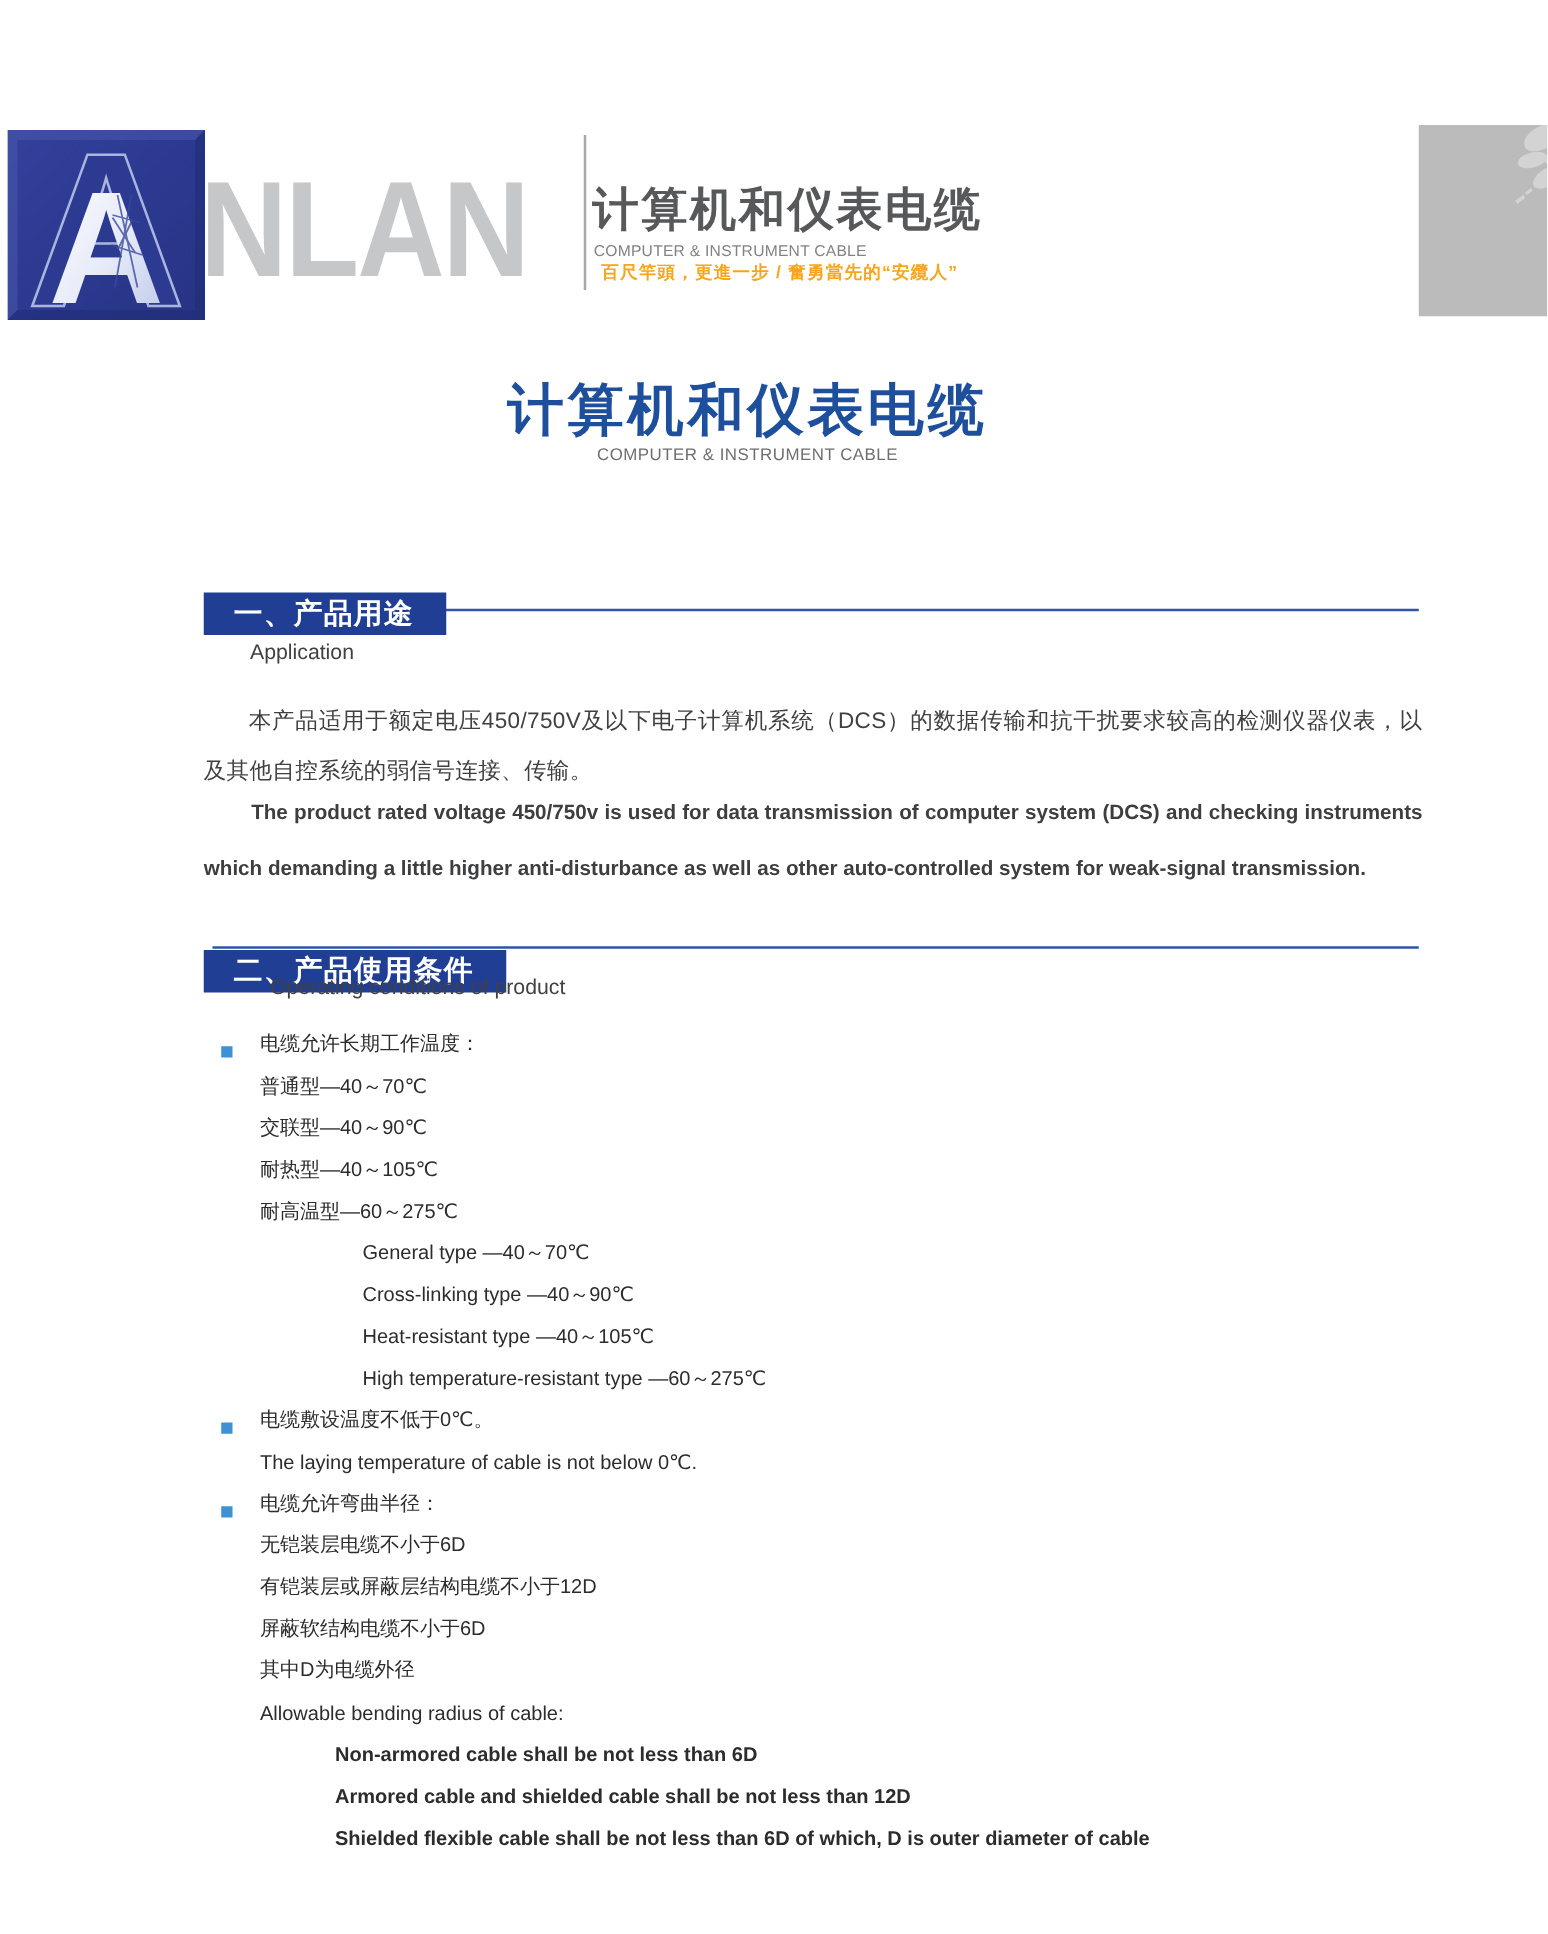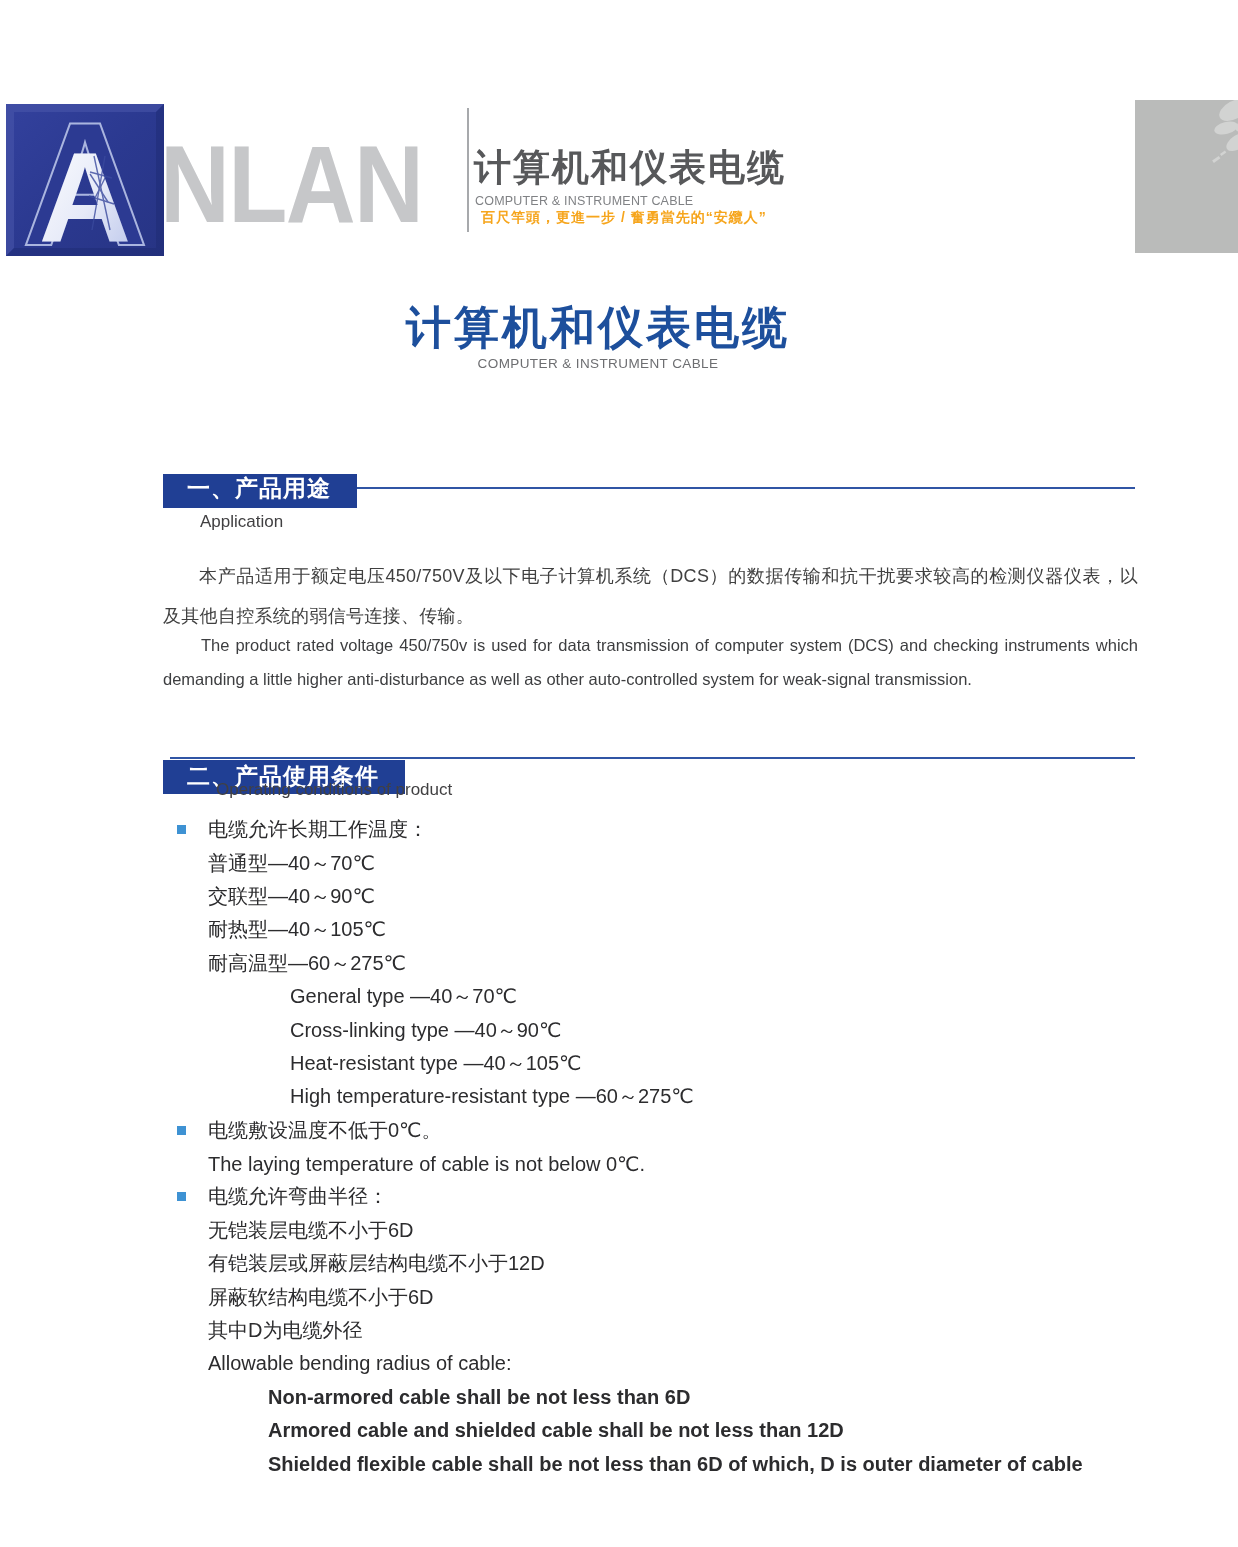--- a/index.html
+++ b/index.html
@@ -39,26 +39,26 @@
     position:absolute; left:163px; height:34px; background:#203f94; color:#ffffff;
     font-size:23px; font-weight:bold; line-height:33px; padding:0 26px 0 24px;
     letter-spacing:1px; white-space:nowrap;
   }
   .sec-sub { position:absolute; font-size:17px; color:#414042; }
   .para-zh {
     position:absolute; left:163px; width:975px; font-size:18px; line-height:40px;
     color:#404040; text-align:justify; text-indent:2em; letter-spacing:0.3px;
   }
   .para-en {
-    position:absolute; left:163px; width:975px; font-size:16.5px; line-height:34px;
-    color:#3d3e40; text-align:justify; text-indent:2.3em;
+    position:absolute; left:163px; width:975px; font-size:16.5px; line-height:45px;
+    color:#3d3e40; text-align:justify; text-indent:2.3em;font-weight:bold;
   }
   
   .cond-list { position:absolute; left:163px; top:813px; width:980px; list-style:none; }
-  .cond-list li { height:33.4px; display:flex; align-items:center; font-size:20px; color:#2c2c2e; }
+  .cond-list li { height:33.4px; display:flex; align-items:flex-end; font-size:16px; color:#2c2c2e; }
   .cond-list li.bullet { padding-left:14px; }
   .cond-list li.plain  { padding-left:45px; }
   .cond-list li.indent { padding-left:127px; }
   .cond-list li.indent2{ padding-left:105px;font-weight:bold; }
   .sq { width:9px; height:9px; background:#3e92d3; margin-right:22px; flex:0 0 auto; }
 </style>
 </head>
 <body>
 
 <div id="page">
@@ -109,21 +109,21 @@
         <rect x="36" y="62" width="8" height="3" transform="rotate(-35 40 63)"></rect>
         <rect x="44" y="56" width="6" height="2.5" transform="rotate(-35 47 57)"></rect>
       </g>
     </svg>
   </div>
 
   <div class="main-title">计算机和仪表电缆</div>
   <div class="main-subtitle">COMPUTER &amp; INSTRUMENT CABLE</div>
 
   <div class="sec-line" style="top:487px;"></div>
-  <div class="sec-box" style="top:474px;font-family:Liberation Mono, monospace;">一、产品用途</div>
+  <div class="sec-box" style="top:474px;">一、产品用途</div>
   <div class="sec-sub" style="left:200px; top:512px;">Application</div>
   <p class="para-zh" style="top:556px;">本产品适用于额定电压450/750V及以下电子计算机系统（DCS）的数据传输和抗干扰要求较高的检测仪器仪表，以及其他自控系统的弱信号连接、传输。</p>
   <p class="para-en" style="top:628px;">The product rated voltage 450/750v is used for data transmission of computer system (DCS) and checking instruments which demanding a little higher anti-disturbance as well as other auto-controlled system for weak-signal transmission.</p>
 
   <div class="sec-line" style="top:757px;"></div>
   <div class="sec-box" style="top:760px;">二、产品使用条件</div>
   <div class="sec-sub" style="left:216px; top:780px;">Operating conditions of product</div>
 
   <ul class="cond-list">
     <li class="bullet">

